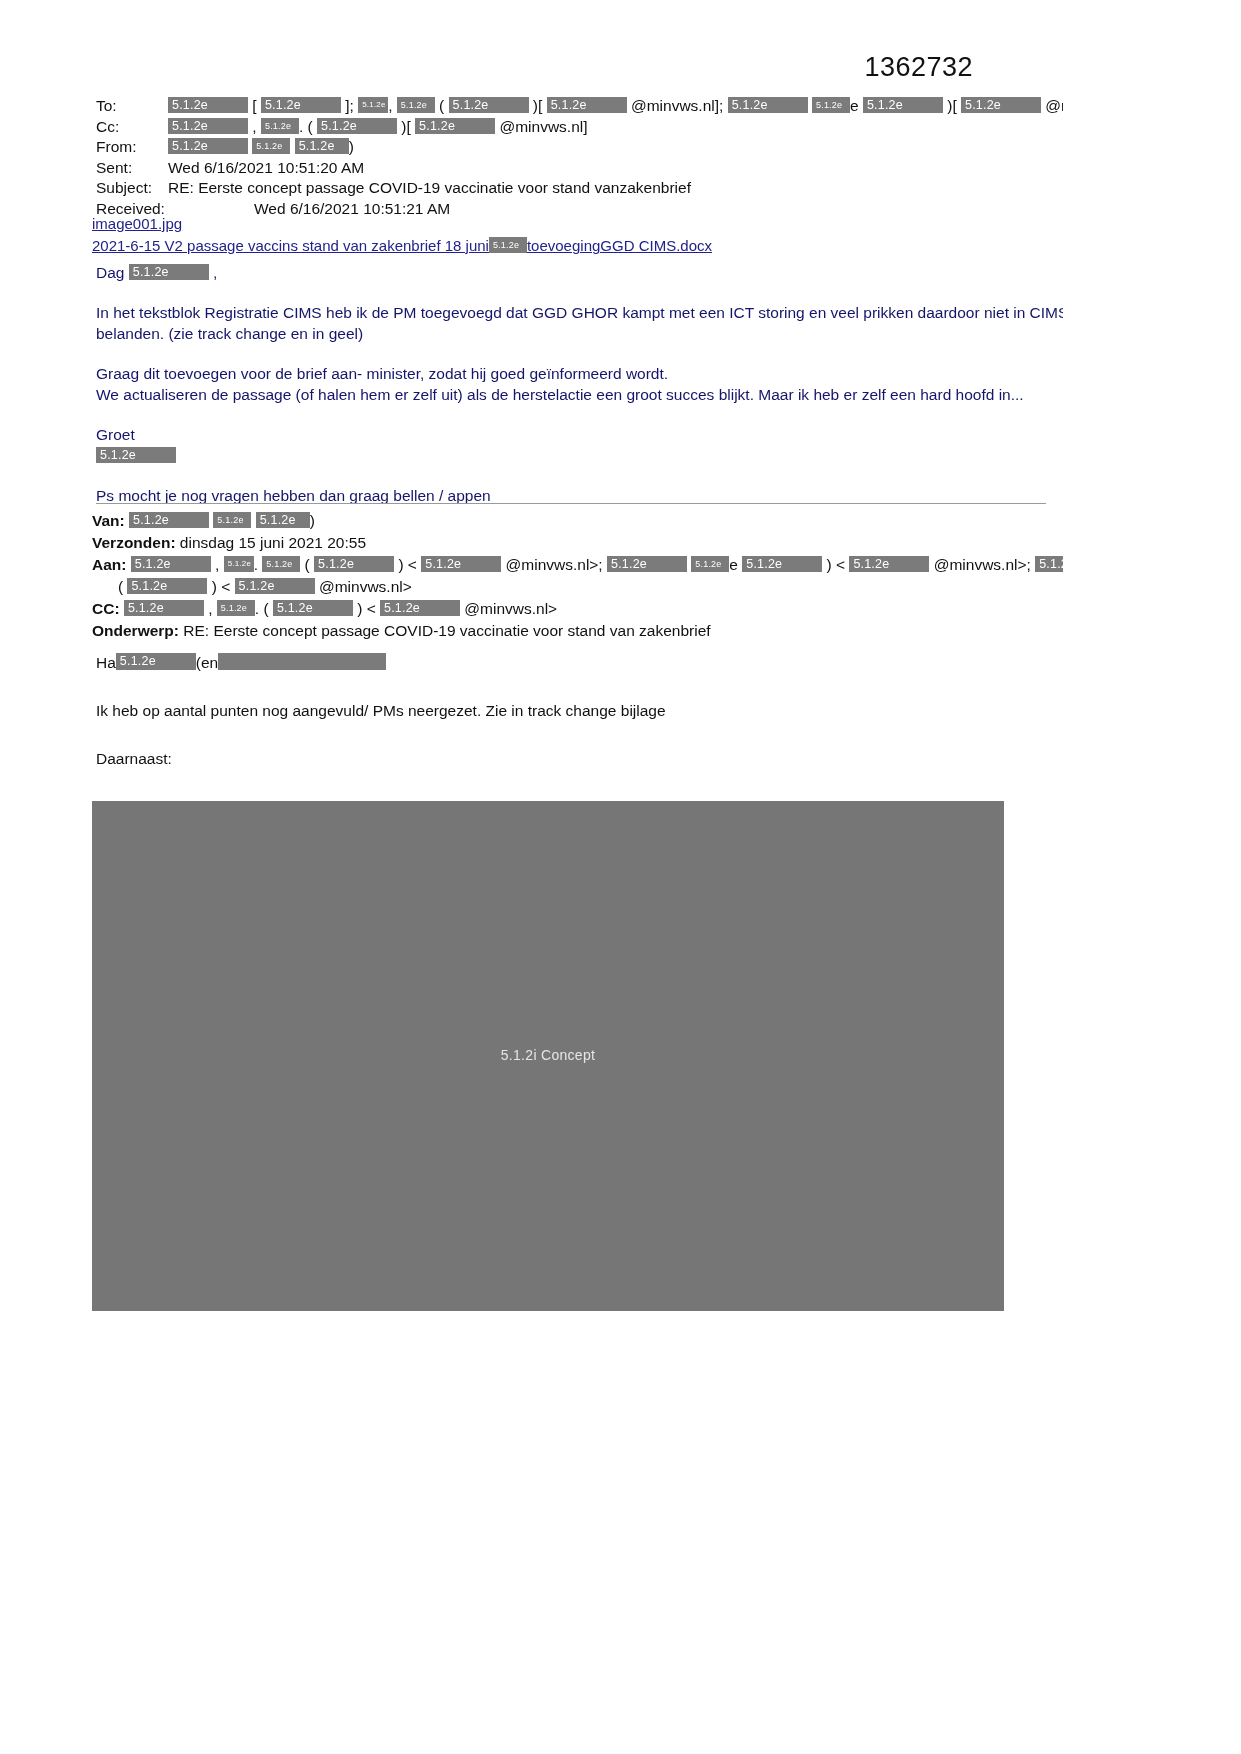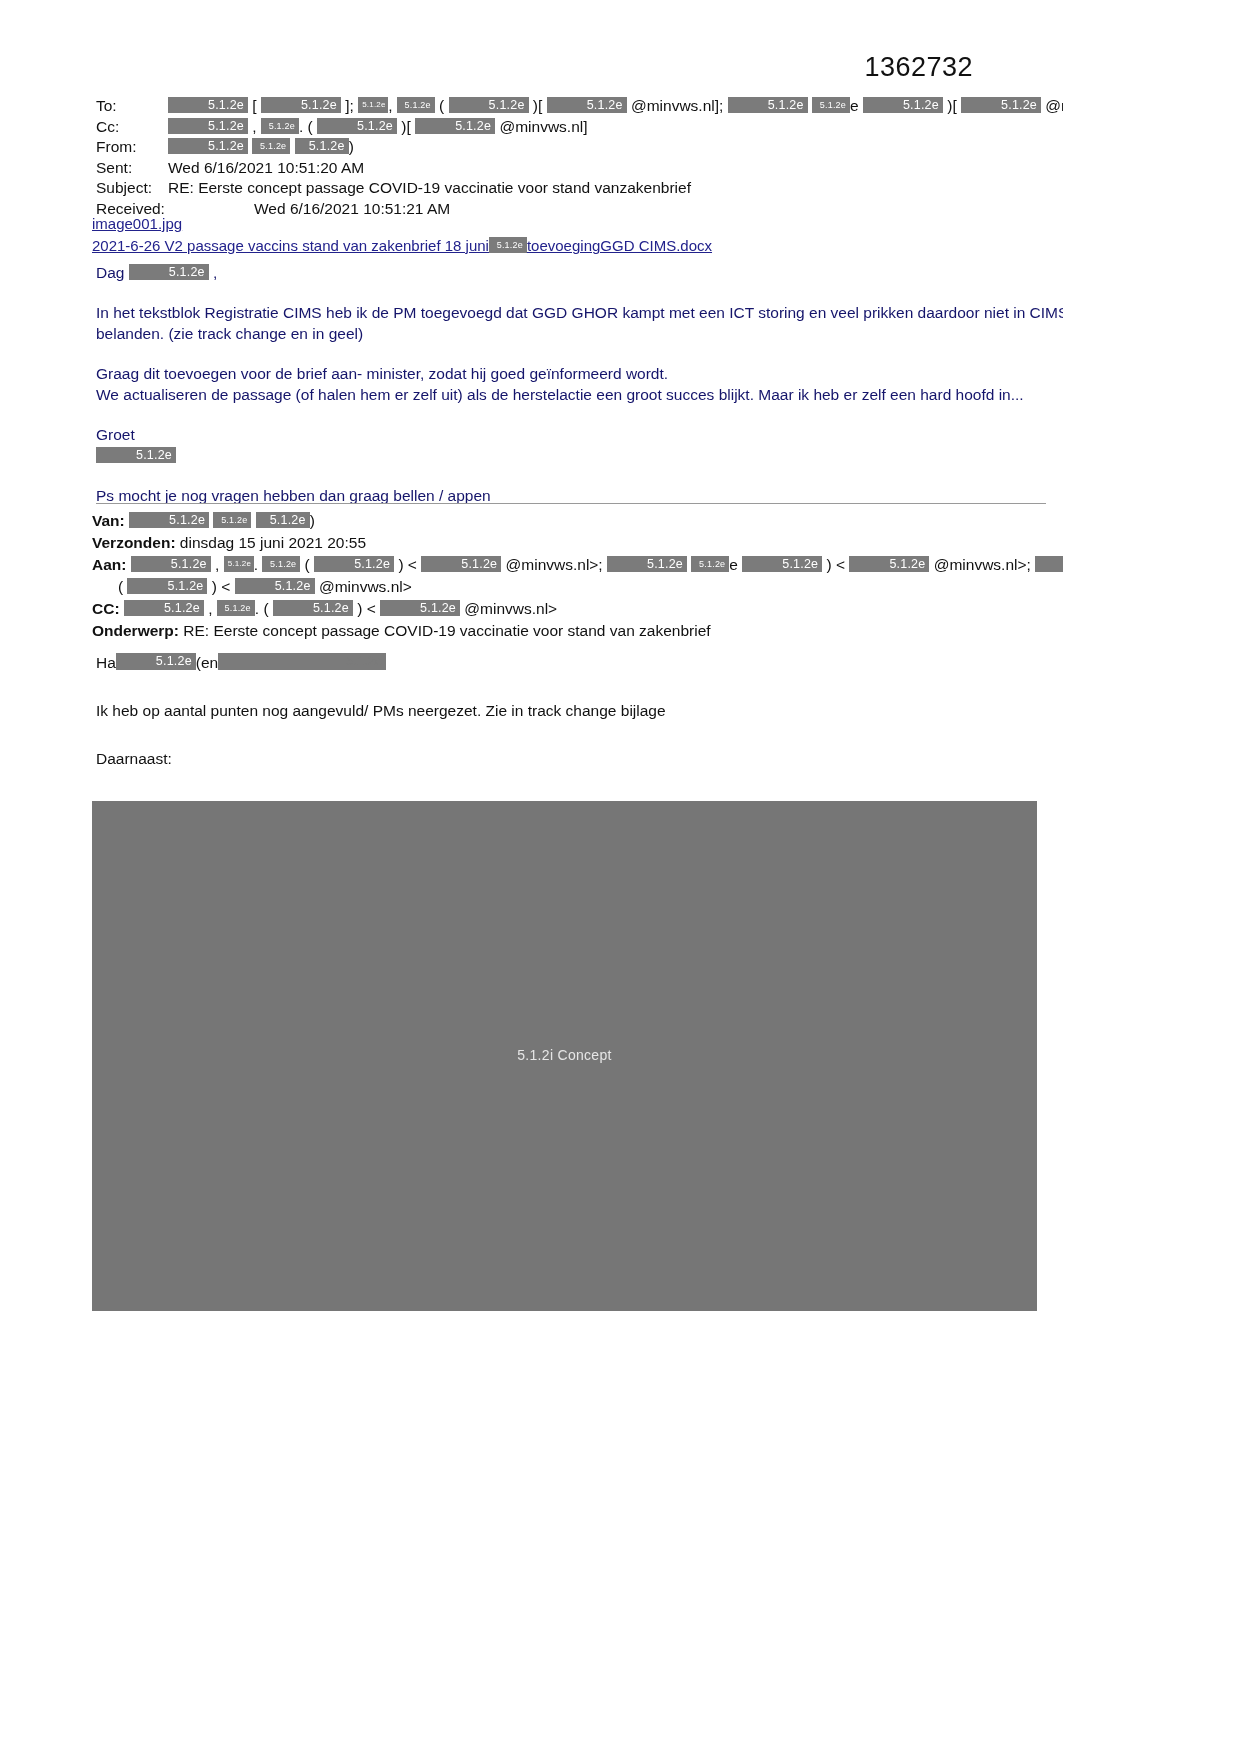--- a/index.html
+++ b/index.html
@@ -59,21 +59,21 @@
   }
   .val-indent {
     display: inline-block;
     width: 86px;
   }
   
   .rd {
     display: inline-block;
     background: #7b7b7b;
     color: #ffffff;
-    text-align: right;
+    text-align: left;
     font-family: "Liberation Sans", sans-serif;
     font-size: 12.5px;
     line-height: 16px;
     height: 16px;
     vertical-align: -2px;
     padding: 0 4px;
     overflow: hidden;
     letter-spacing: 0.2px;
   }
   .rd.w2 { width: 72px; }
@@ -150,21 +150,20 @@
 
   .concept-box {
     position: absolute;
     left: 92px;
     top: 801px;
     width: 912px;
     height: 510px;
     background: #767676;
     color: #e8e8e8;
     font-size: 14px;
-    padding-left: 33px;
   }
   .concept-label {
     position: absolute;
     left: 0;
     top: 246px;
     width: 100%;
     text-align: center;
     font-size: 14px;
     color: #e6e6e6;
     letter-spacing: 0.3px;
@@ -200,21 +199,21 @@
       <span class="lbl">Subject:</span><span class="val">RE: Eerste concept passage COVID-19 vaccinatie voor stand vanzakenbrief</span>
     </div>
 
     <div class="hdr-row">
       <span class="lbl">Received:</span><span class="val-indent"></span><span class="val">Wed 6/16/2021 10:51:21 AM</span>
     </div>
   </div>
 
   <div class="links">
     <div><a href="#">image001.jpg</a></div>
-    <div class="linkline2"><a href="#">2021-6-26 V2 passage vaccins stand van zakenbrief 18 juni</a><span class="rd w4">5.1.2e</span><a href="#">toevoegingGGD CIMS.docx</a></div>
+    <div class="linkline2"><a href="#">2021-6-15 V2 passage vaccins stand van zakenbrief 18 juni</a><span class="rd w4">5.1.2e</span><a href="#">toevoegingGGD CIMS.docx</a></div>
   </div>
 
   <div class="body-text">
     <p><span>Dag</span> <span class="rd w2">5.1.2e</span> ,</p>
     <p>In het tekstblok Registratie CIMS heb ik de PM toegevoegd dat GGD GHOR kampt met een ICT storing en veel prikken daardoor niet in CIMS belanden. (zie track change en in geel)</p>
     <p class="tight">Graag dit toevoegen voor de brief aan- minister, zodat hij goed geïnformeerd wordt.</p>
     <p>We actualiseren de passage (of halen hem er zelf uit) als de herstelactie een groot succes blijkt. Maar ik heb er zelf een hard hoofd in...</p>
     <p class="tight">Groet</p>
     <p><span class="rd w2">5.1.2e</span></p>
     <p>Ps mocht je nog vragen hebben dan graag bellen / appen</p>

